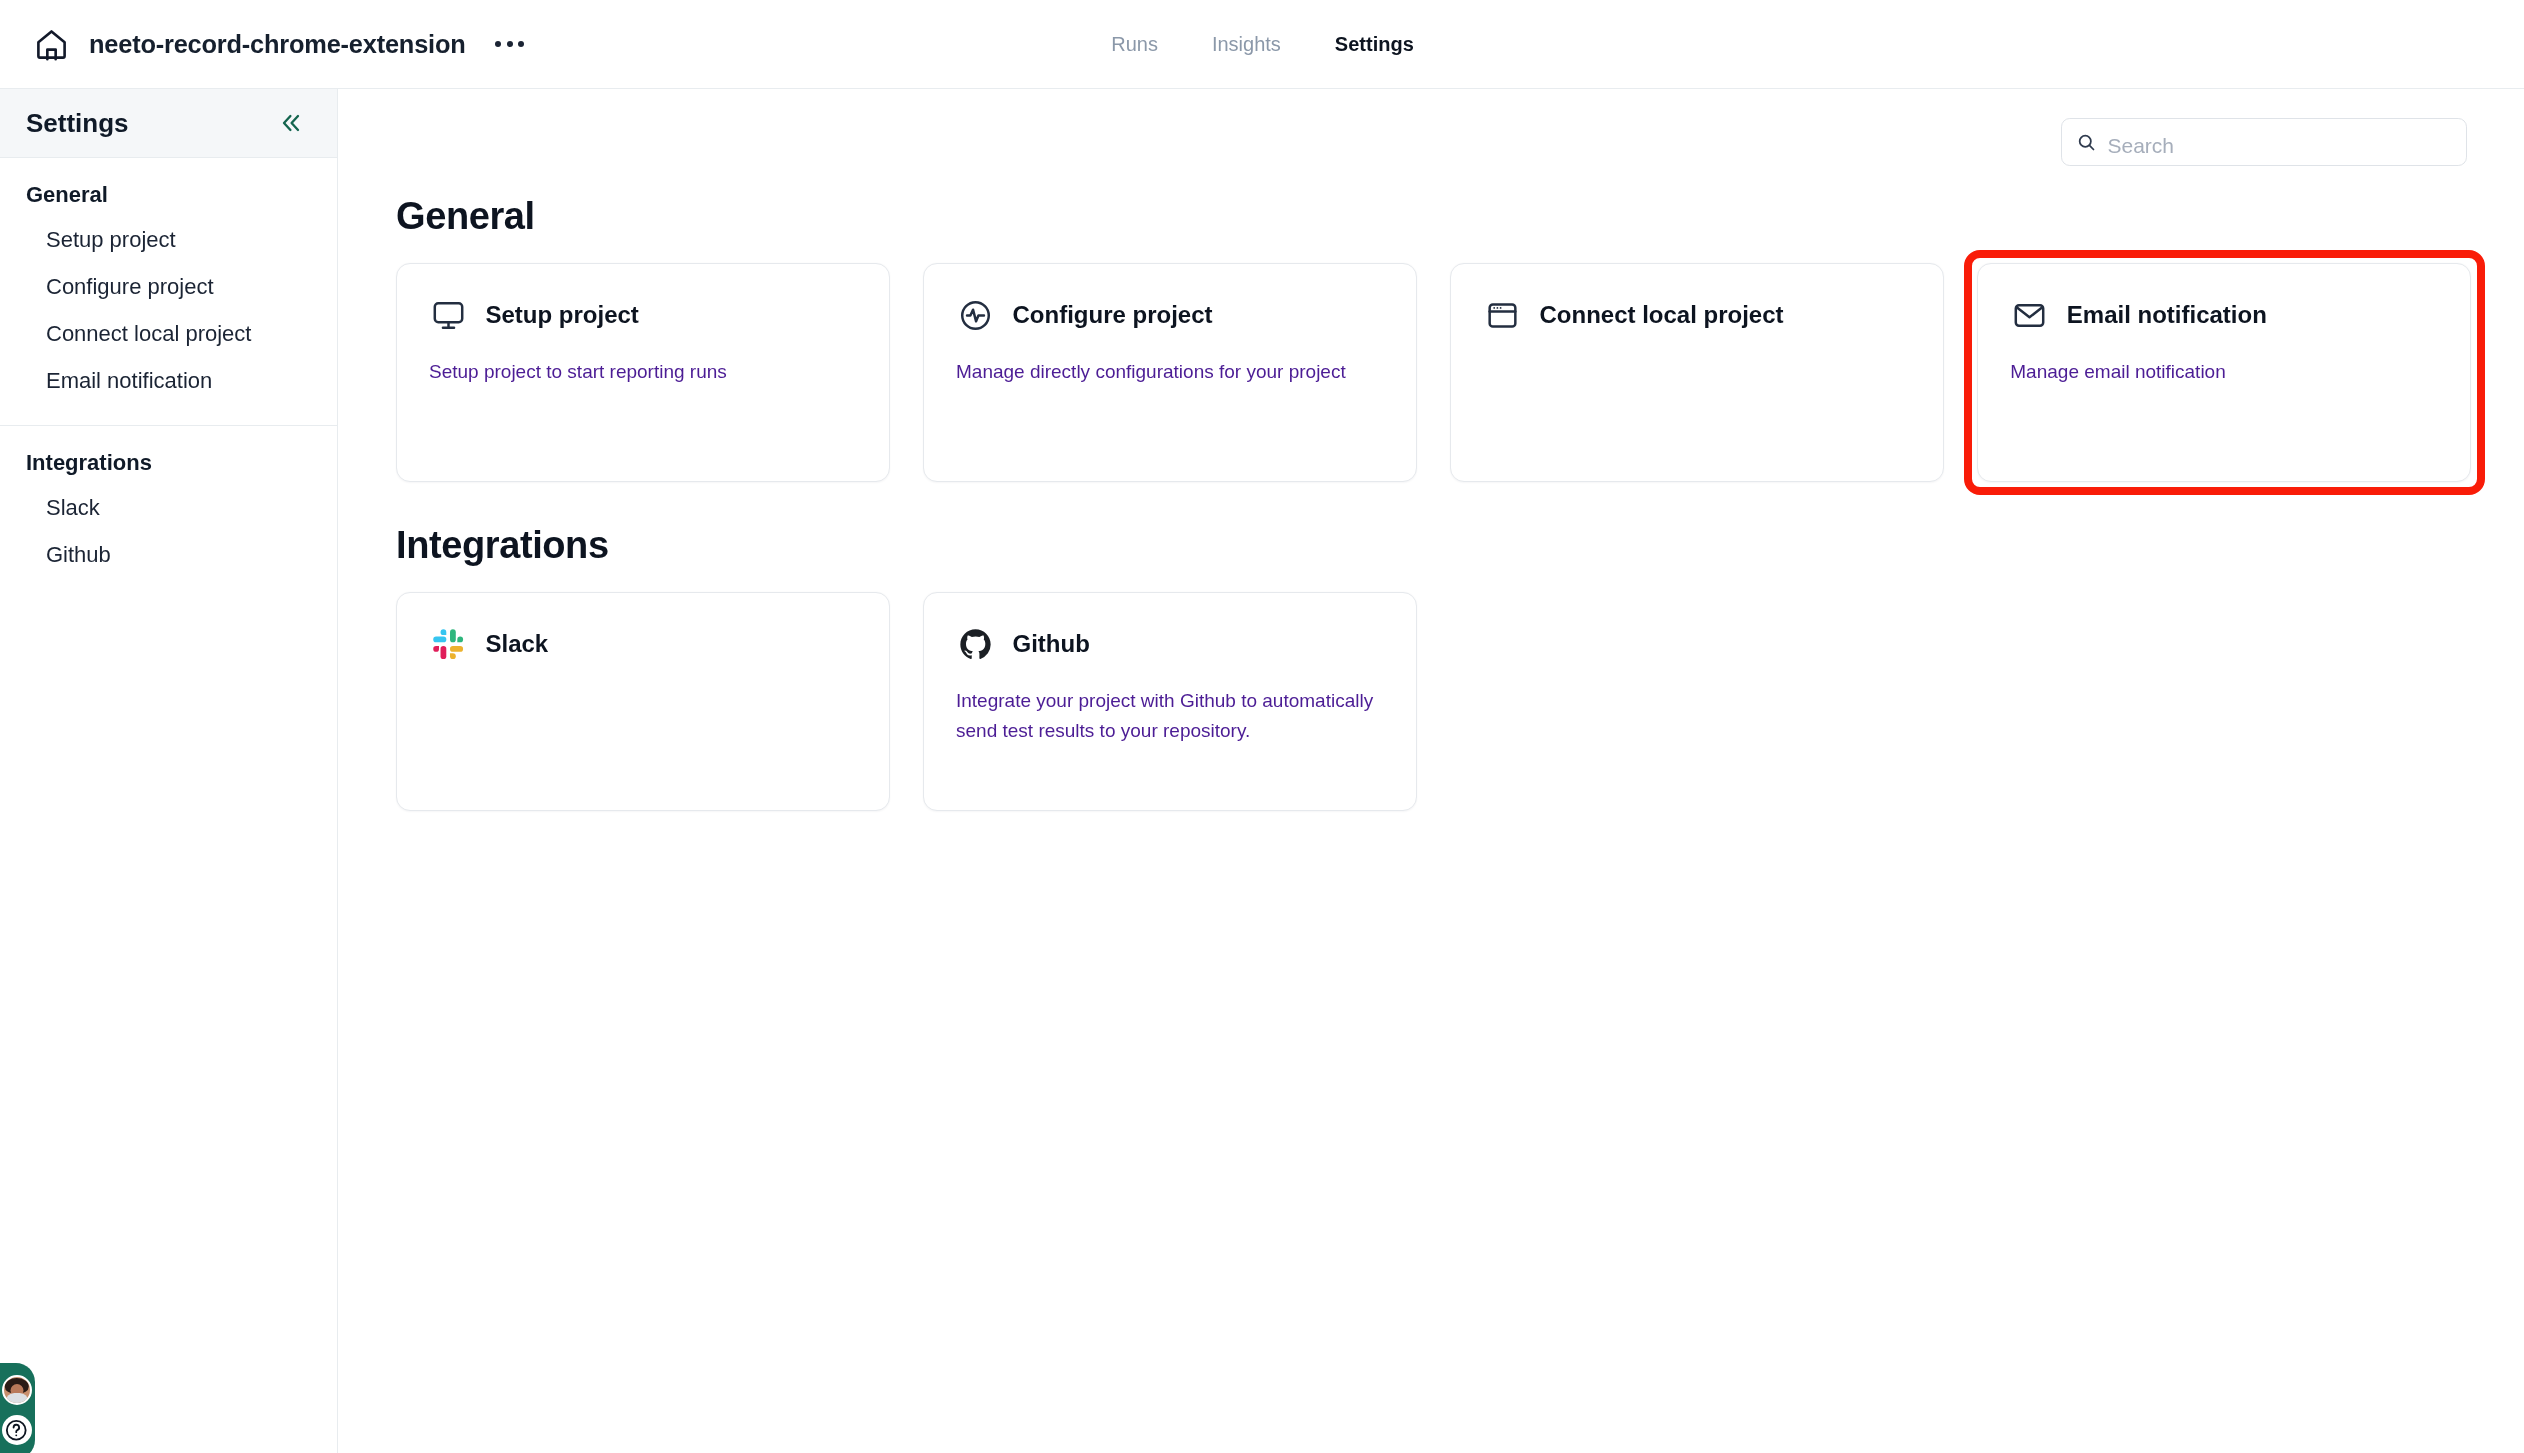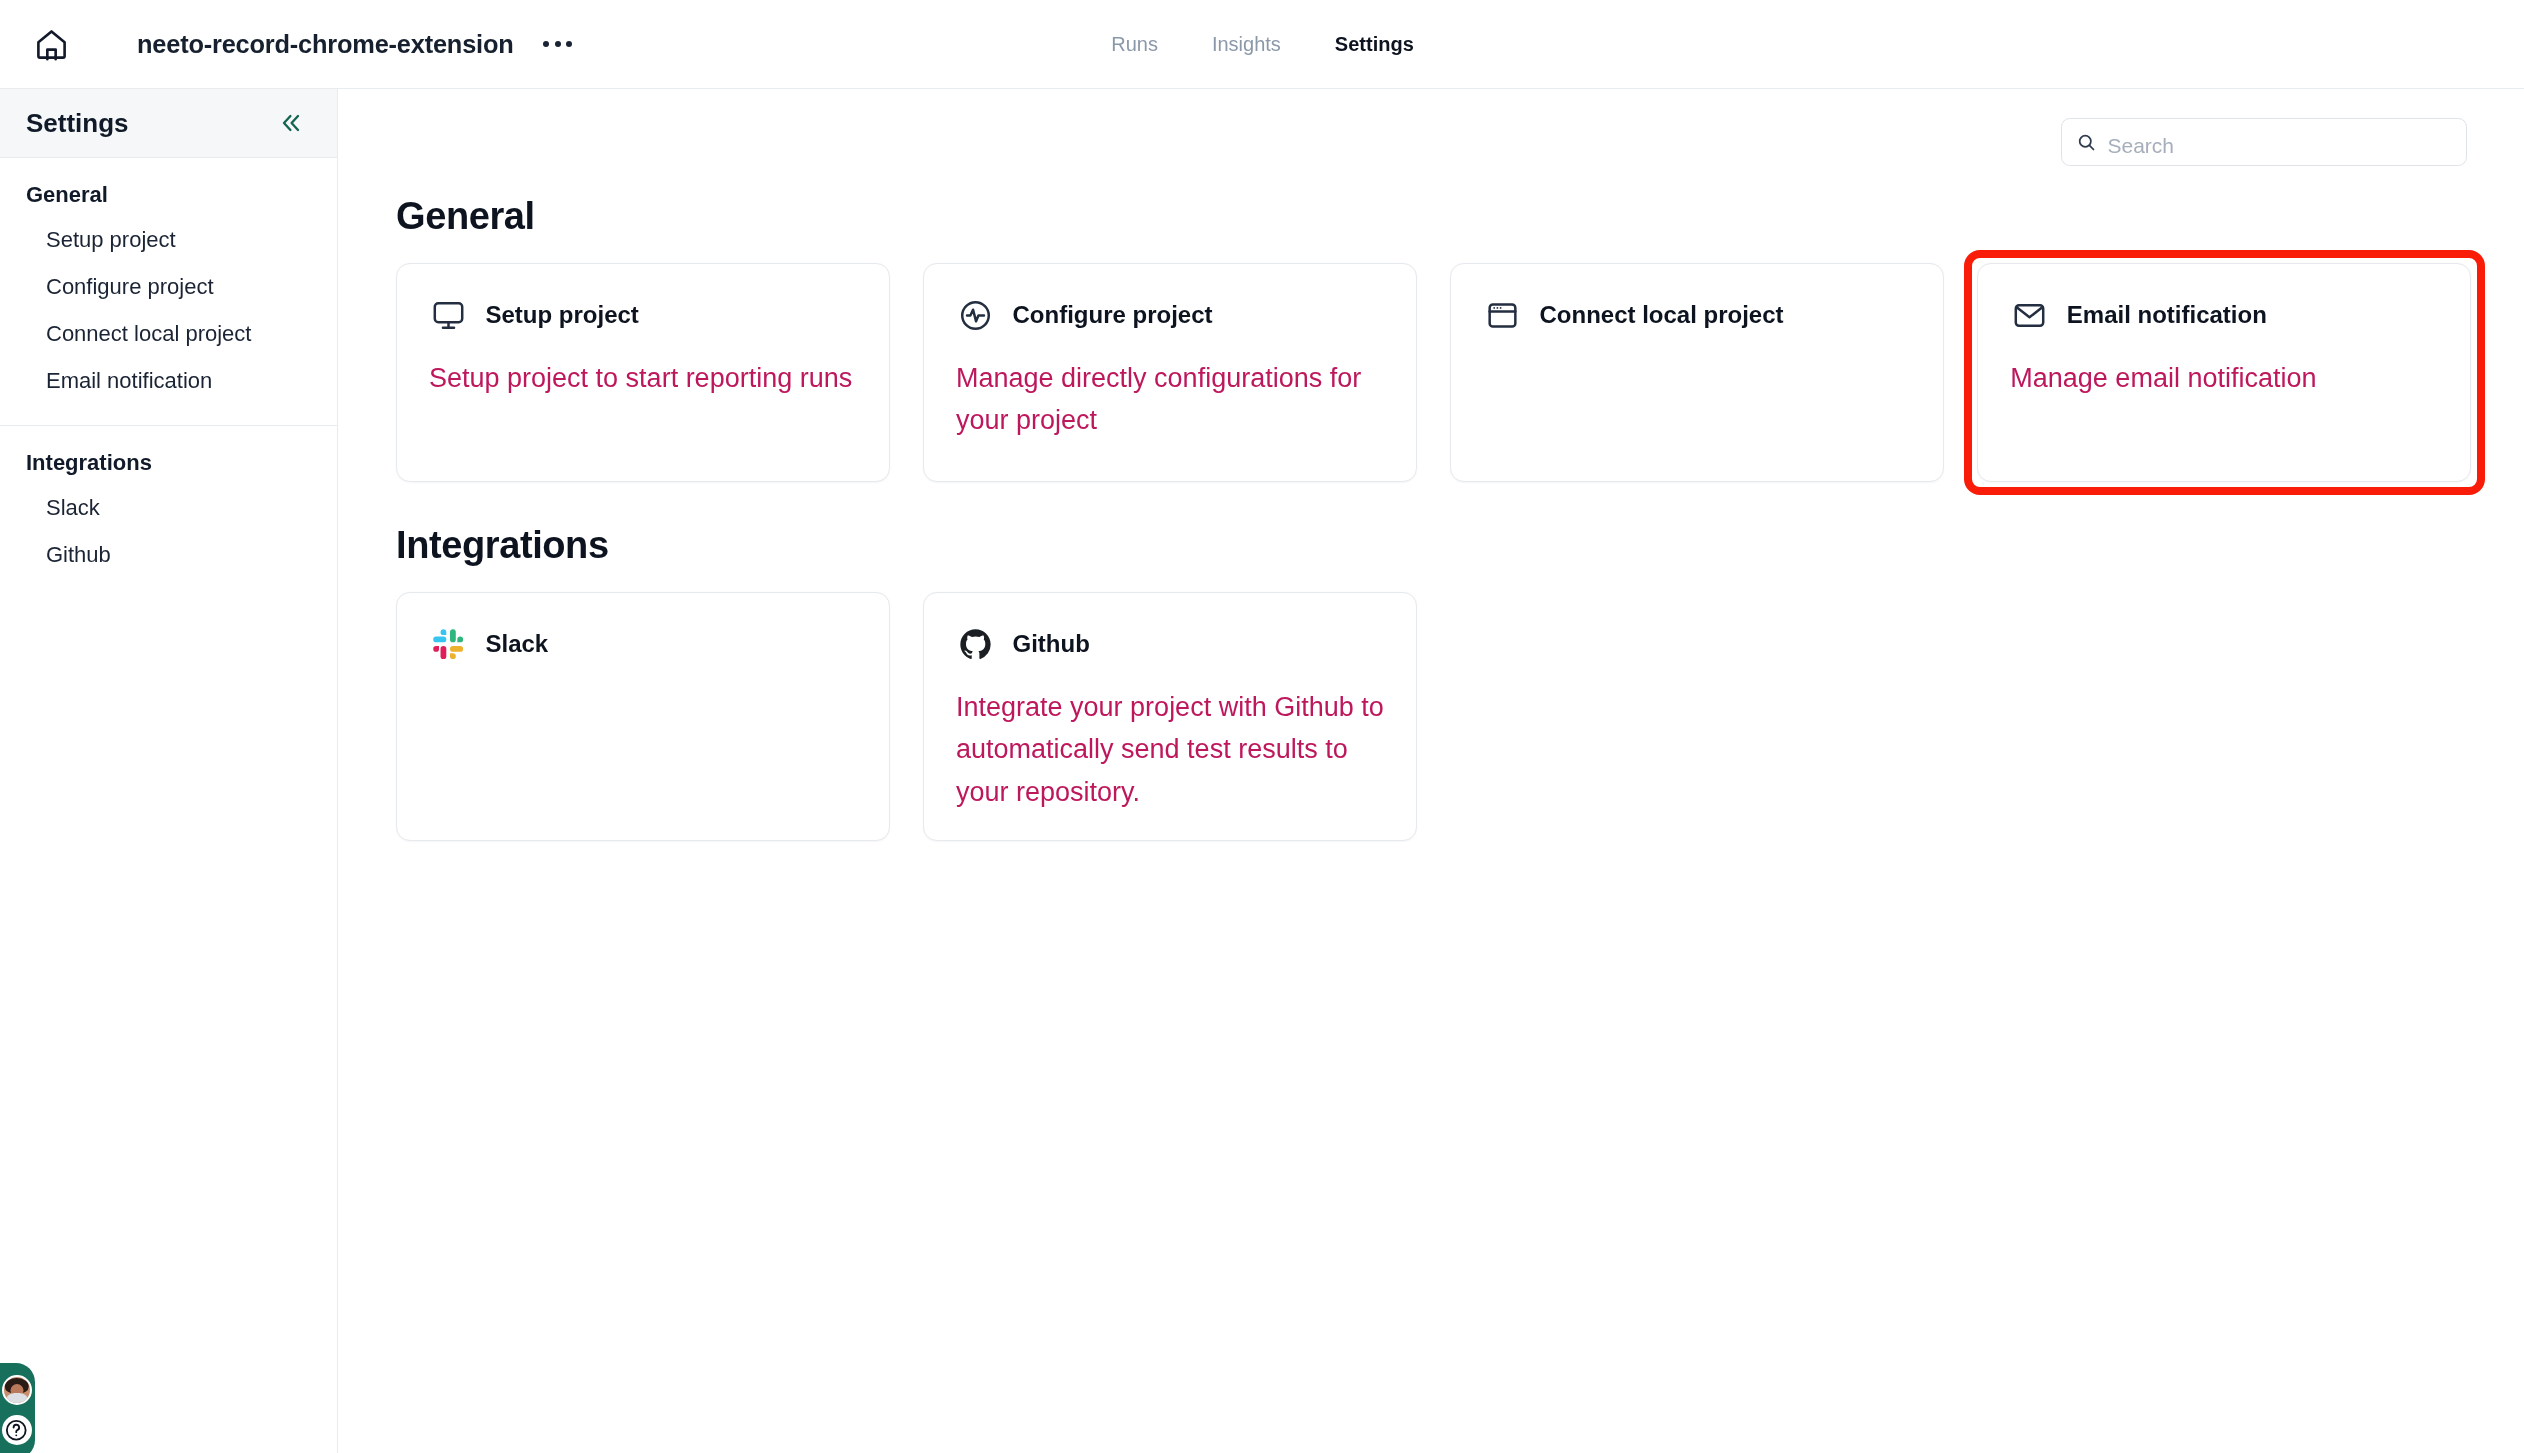--- a/index.html
+++ b/index.html
@@ -28,21 +28,20 @@
     padding-left: 33px;
     gap: 19px;
   }
   .home-icon { width: 37px; height: 37px; display: block; }
   .project-name {
     font-size: 25.4px;
     font-weight: bold;
     letter-spacing: -0.2px;
     color: #16202e;
     white-space: nowrap;
-    margin-left: 48px;
   }
   .ellipsis-btn {
     display: flex;
     align-items: center;
     gap: 5.3px;
     padding: 7px 5.3px;
     margin-left: 5.3px;
   }
   .ellipsis-btn i {
     width: 6.1px; height: 6.1px; border-radius: 50%;
@@ -235,23 +234,23 @@
     display: flex; align-items: center; justify-content: center;
     flex: 0 0 39px;
   }
   .card-icon svg { display: block; }
   .card-title {
     font-size: 24px;
     font-weight: bold;
     color: #0d1420;
   }
   .card-desc {
-    font-size: 27px;
+    font-size: 19px;
     line-height: 1.58;
-    color: #be185d;
+    color: #4c1d95;
   }
 
   
   .highlight-wrap {
     border: 8px solid #f91c08;
     border-radius: 16px;
     padding: 5.3px;
     margin: -13px -13px -13px -13px;
   }
   .highlight-wrap .card { width: 494px; }

